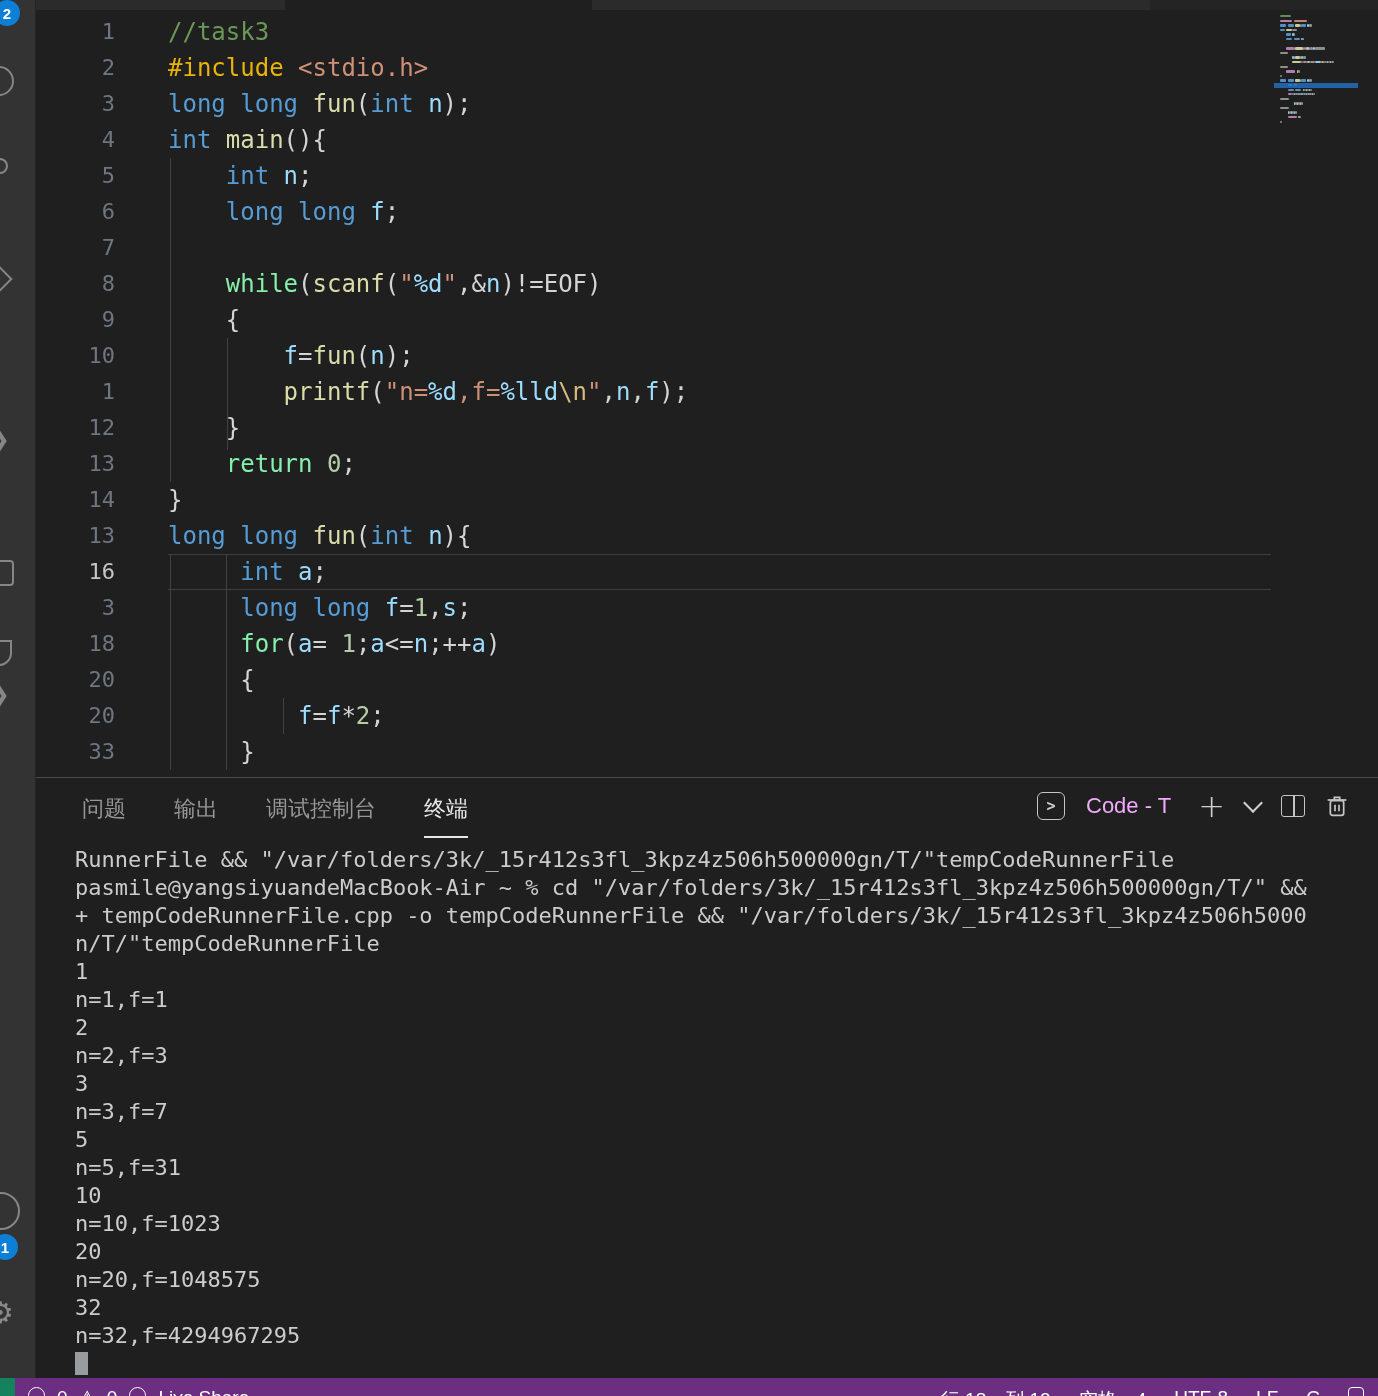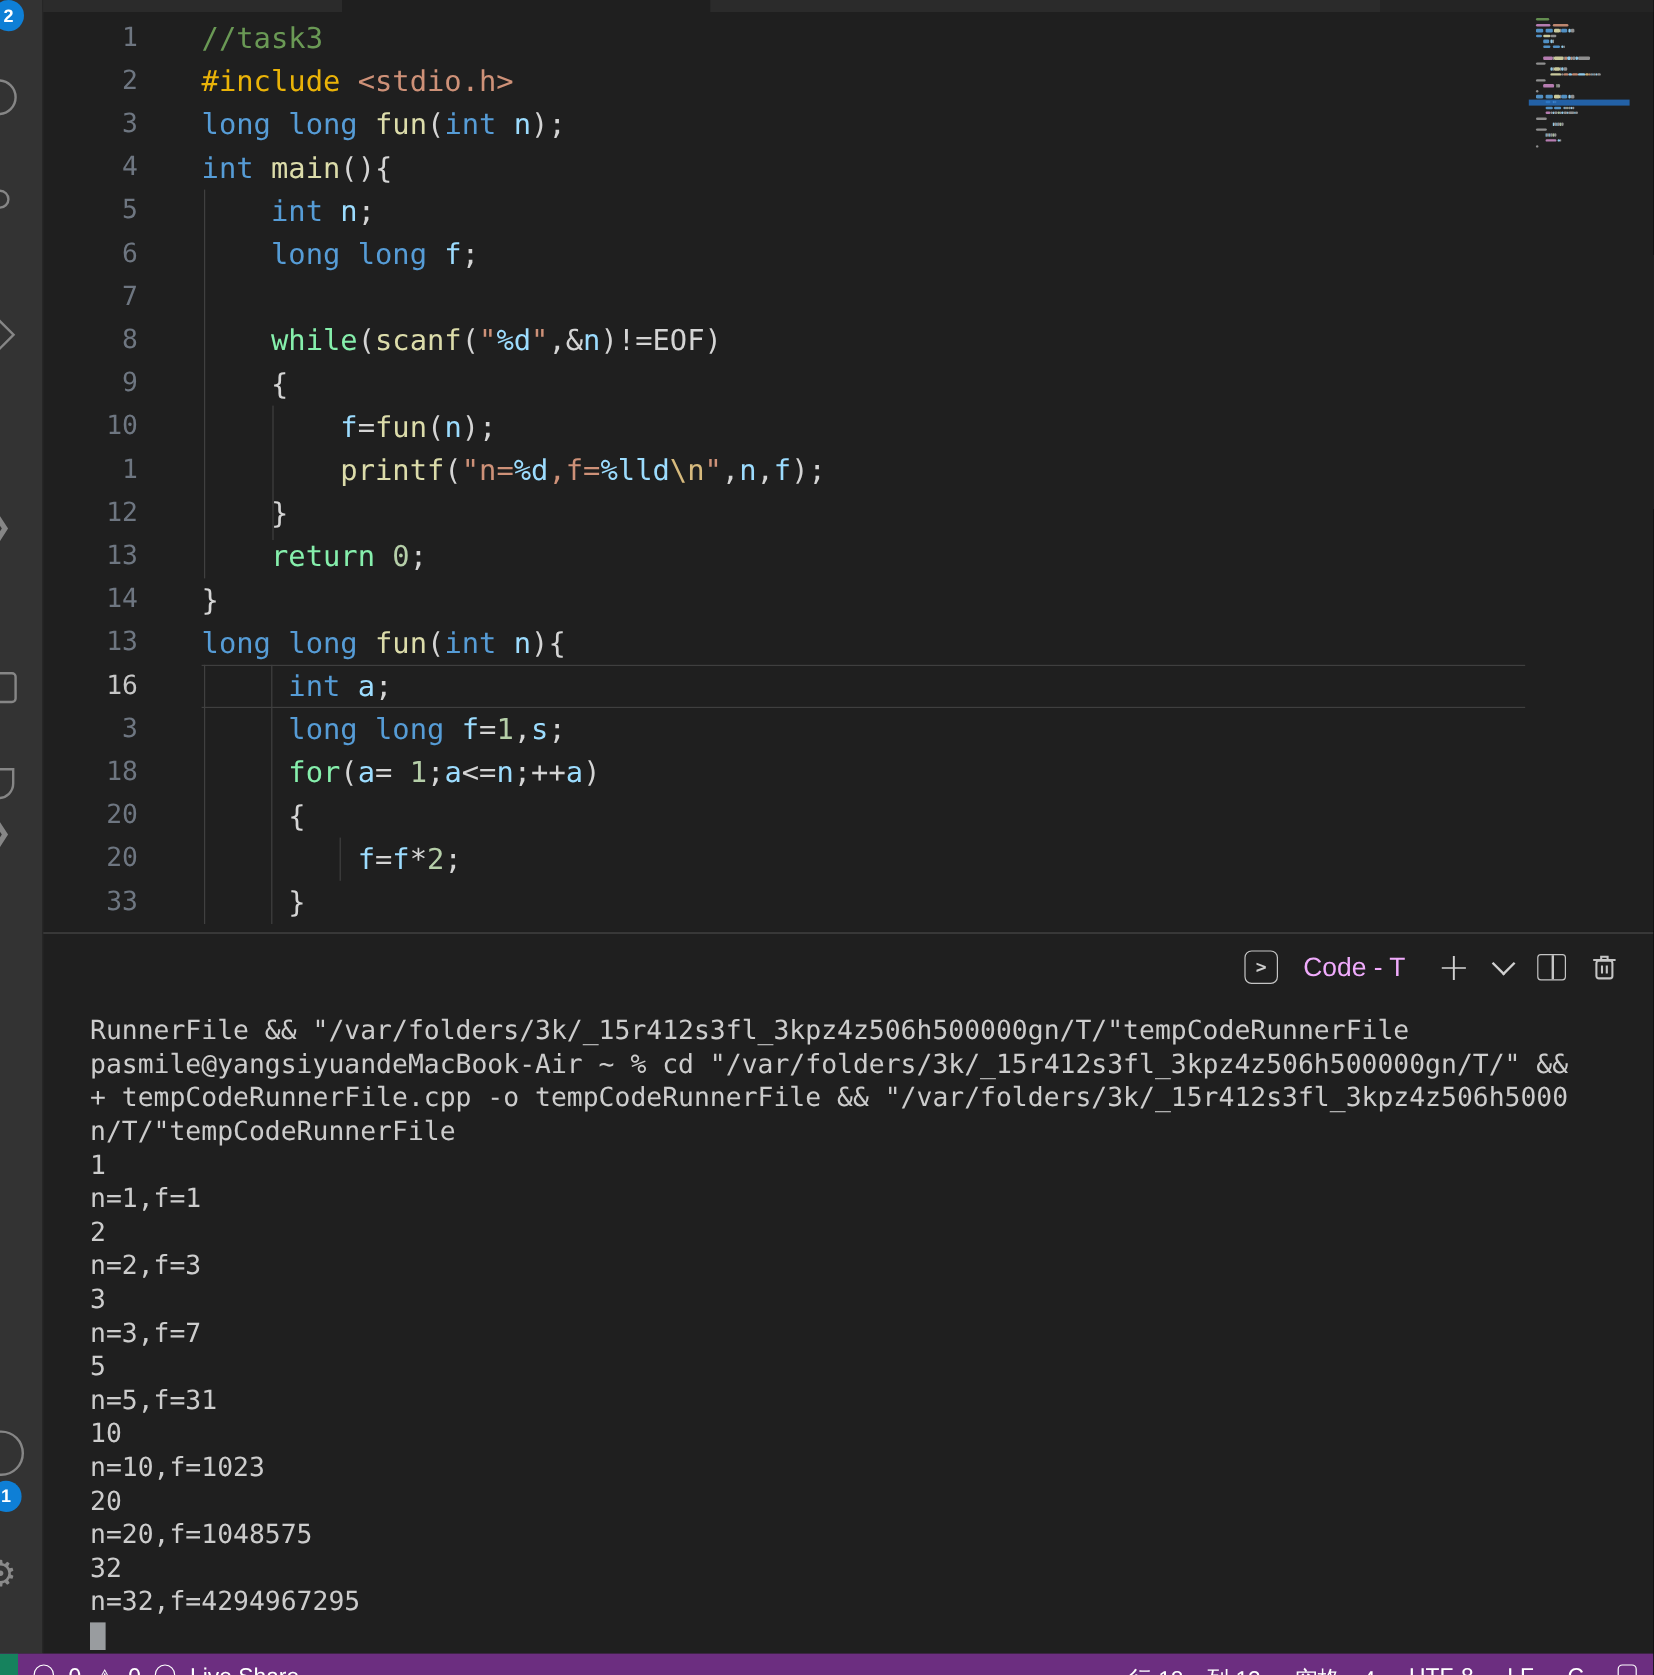--- a/index.html
+++ b/index.html
@@ -280,20 +280,26 @@
             <span class="mm-seg" style="left: 19.5px; width: 1.5px; background: rgb(154, 154, 154);"></span>
           </div>
           <div class="mm-row">
             <span class="mm-seg" style="left: 0px; width: 1.5px; background: rgb(154, 154, 154);"></span>
           </div>
         </div>
     </div>
   </div>
 
   <div class="panel">
+    <div class="panel-tabs" id="panel-tabs">
+        <div class="panel-tab">问题</div>
+        <div class="panel-tab">输出</div>
+        <div class="panel-tab">调试控制台</div>
+        <div class="panel-tab active">终端</div>
+      </div>
     <div class="panel-actions">
       <span class="term-badge">&gt;</span>
       <span class="term-title">Code - T</span>
       <span class="icon-plus">+</span>
       <span class="icon-chevron"></span>
       <span class="icon-split"></span>
       <svg width="22" height="24" viewBox="0 0 16 18">
         <g fill="none" stroke="#c5c5c5" stroke-width="1.3">
           <rect x="3" y="5" width="10" height="11" rx="1.5"></rect>
           <line x1="1" y1="4.5" x2="15" y2="4.5"></line>

